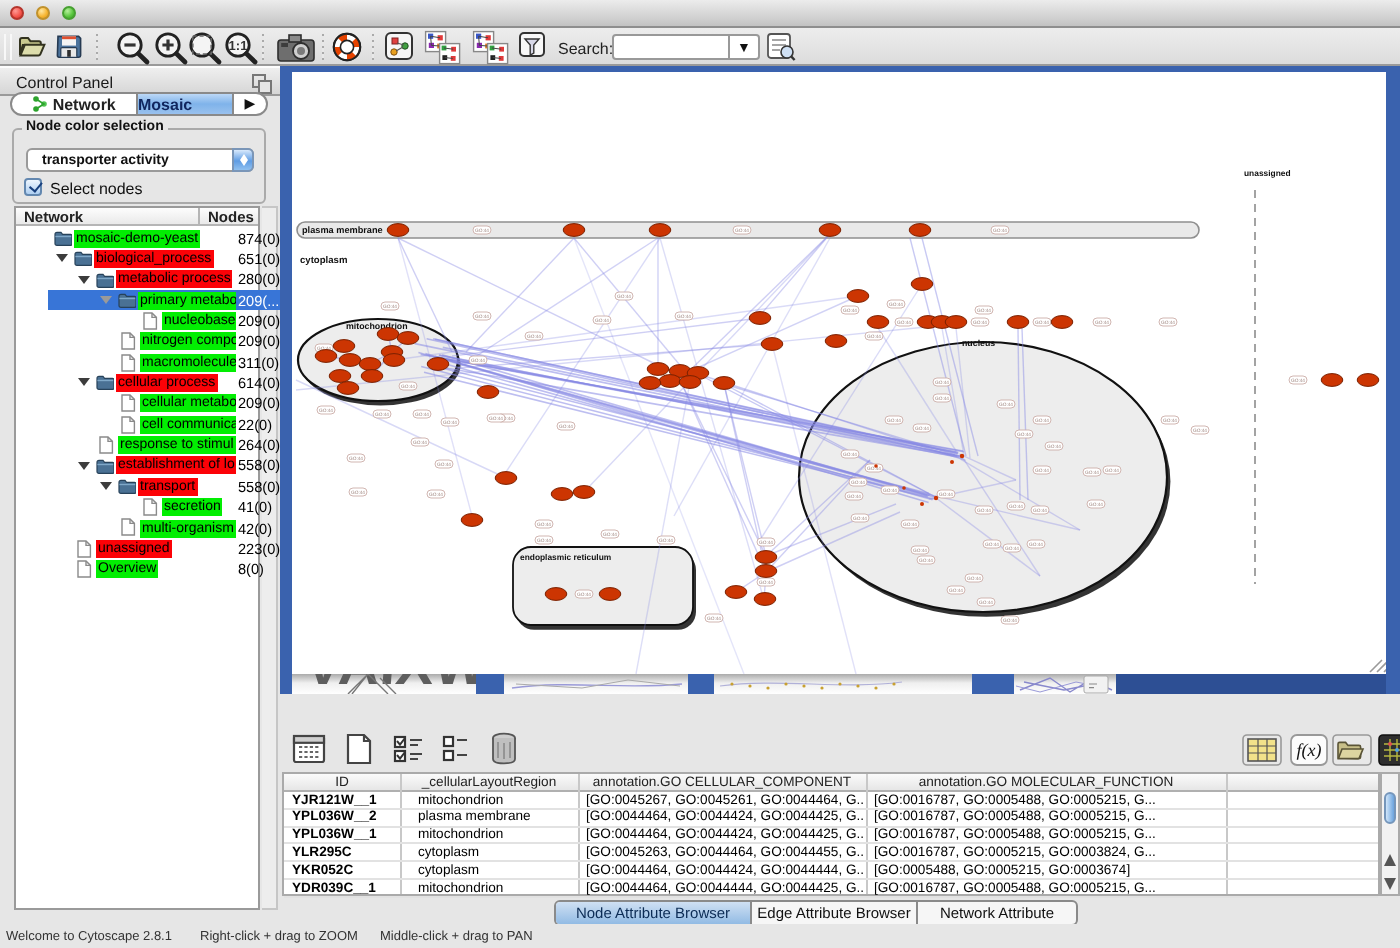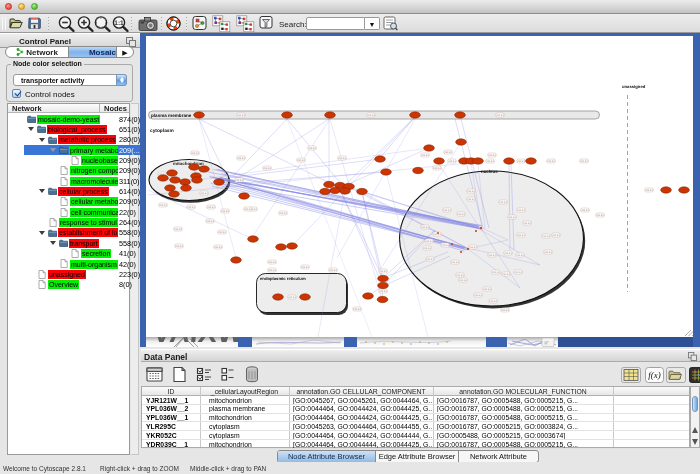--- a/index.html
+++ b/index.html
@@ -17,26 +17,26 @@
 #toolbar svg{position:absolute;top:1px}
 .tsep{position:absolute;top:3px;height:13px;width:1px;background:repeating-linear-gradient(#aaa 0 1px,#e8e8e8 1px 3px)}
 .grip{position:absolute;top:3px;height:13px;width:1px;background:#bdbdbd;border-right:1px solid #f8f8f8}
 #searchlbl{position:absolute;left:279px;top:5.5px;font-size:8px;color:#222}
 #searchbox{position:absolute;left:306px;top:3px;width:59px;height:13px;background:#fff;border:1px solid #999;border-radius:2px 0 0 2px}
 #searcharrow{position:absolute;left:365px;top:3px;width:15px;height:13px;background:#fff;border:1px solid #999;border-left:none;border-radius:0 2px 2px 0;font-size:7px;color:#111;text-align:center;line-height:13px}
 
 #ctrl{position:absolute;left:0;top:33px;width:140px;height:429px;background:#e6e6e6}
 #ctrlhdr{position:absolute;left:0;top:0;width:140px;height:15px;
  background:linear-gradient(#efefef,#d6d6d6);border-bottom:1px solid #9a9a9a;border-top:1px solid #fdfdfd}
-#ctrlhdr span{position:absolute;left:19px;top:3px;font-size:8px;font-weight:bold;color:#1a1a1a}
+#ctrlhdr span{position:absolute;left:8px;top:3px;font-size:8px;font-weight:normal;color:#1a1a1a}
 #tabs{position:absolute;left:5px;top:13px;width:129px;height:12px;background:#fff;
  border:1px solid #8a8a8a;border-radius:6px;overflow:hidden;display:flex}
 #tabs .tab1{width:62px;height:100%;font-size:8px;font-weight:bold;color:#222;text-align:center;line-height:11px}
 #tabs .tab2{width:49px;height:100%;background:linear-gradient(#bcd8f7,#7fb3ea 50%,#99c1ee);border-left:1px solid #8a8a8a;border-right:1px solid #8a8a8a;
- font-size:8px;font-weight:bold;color:#10265e;text-align:right;line-height:11px}
+ font-size:8px;font-weight:bold;color:#10265e;text-align:left;line-height:11px}
 #tabs .tab3{flex:1;font-size:7px;color:#111;text-align:center;line-height:12px}
 #groupbox{position:absolute;left:6px;top:31px;width:127px;height:38px;border:1px solid #aaa;border-radius:3px}
 #groupbox .glabel{position:absolute;left:4px;top:-5px;background:#e6e6e6;padding:0 2px;font-size:7px;font-weight:bold;color:#111}
 #combo{position:absolute;left:6px;top:9px;width:114px;height:12px;background:#fff;border:1px solid #9a9a9a;border-radius:3px}
 #combo   .ctext{position:absolute;left:7px;top:2px;font-size:7px;font-weight:bold;color:#111}
 #combo .stepper{position:absolute;right:-1px;top:-1px;width:11px;height:12px;background:linear-gradient(#d8e9fc,#5e9ce4 55%,#8fc0f0);border:1px solid #7a96b8;border-radius:0 3px 3px 0}
 #combo .stepper:before{content:"";position:absolute;left:2.5px;top:2px;border-left:2.5px solid transparent;border-right:2.5px solid transparent;border-bottom:3px solid #fff}
 #combo .stepper:after{content:"";position:absolute;left:2.5px;bottom:2px;border-left:2.5px solid transparent;border-right:2.5px solid transparent;border-top:3px solid #fff}
 #selnodes{position:absolute;left:12px;top:56px;width:120px;height:10px}
 #selnodes .cb{position:absolute;left:0;top:0;width:9px;height:9px;background:linear-gradient(#eef6fe,#aecff2);border:1px solid #6388b0;border-radius:2px}
@@ -229,21 +229,21 @@
   </div>
   <div id="groupbox">
     <div class="glabel">Node color selection</div>
     <div id="combo">
       <div class="ctext">transporter activity</div>
       <div class="stepper"></div>
     </div>
   </div>
   <div id="selnodes">
       <div class="cb"></div>
-      <span>Control nodes</span>
+      <span>Select nodes</span>
     </div>
   <div id="treescroll"></div>
   <div id="treewrap">
     <div id="treehdr">
         <div class="h1">Network</div>
         <div class="h2">Nodes</div>
       </div>
     <div id="tree">
     <div class="trow">
           <svg style="position:absolute;left:3px;top:1px" width="9" height="8" viewBox="0 0 9 8">
@@ -868,27 +868,20 @@
         <rect x="340" y="0" width="21" height="10" fill="#3a62ae"></rect>
         <path d="M364 8 L379 2 L389 9 L399 3 L410 8 M366 4 L386 8 L406 4" stroke="#8888cc" stroke-width="0.7" fill="none"></path>
         <path d="M362 6 L374 9 L392 4 L408 7" stroke="#9a9ad8" stroke-width="0.5" fill="none"></path>
         <rect x="396" y="1" width="12" height="8.5" rx="1" fill="#f2f2f2" stroke="#aaa" stroke-width="0.5"></rect>
         <path d="M398.5 5 h4 M398.5 6.8 h2.5" stroke="#888" stroke-width="0.6"></path>
         <rect x="412" y="0" width="135" height="10" fill="#2d4f94"></rect>
       </svg>
     </div>
 </div>
 <div id="datapanel">
-  <div id="dphdr">
-      <span>Data Panel</span>
-    <svg style="position:absolute;right:3px;top:2px" width="9" height="9" viewBox="0 0 10 10">
-        <rect x="0.5" y="0.5" width="6" height="6" fill="none" stroke="#777" stroke-width="1"></rect>
-        <rect x="3.5" y="3.5" width="6" height="6" fill="#e6e6e6" stroke="#777" stroke-width="1"></rect>
-      </svg>
-  </div>
   <div id="dptools">
       <svg style="position:absolute;left:5px;top:3px" width="17" height="17" viewBox="0 0 17 17">
 <rect x="1" y="2" width="15" height="13" rx="1" fill="#fff" stroke="#444" stroke-width="1.1"></rect>
 <rect x="1" y="2" width="15" height="3.4" fill="#d0d0d0" stroke="#444" stroke-width="1.1"></rect>
 <path d="M3.5 7.5h10M3.5 10h10M3.5 12.5h10" stroke="#666" stroke-width="1" stroke-dasharray="1.6 1.1"></path>
       </svg>
 <svg style="position:absolute;left:30px;top:3px" width="17" height="17" viewBox="0 0 17 17">
 <path d="M3 1.5 h8 l3 3 v11 h-11z" fill="#fff" stroke="#444" stroke-width="1.1"></path>
 <path d="M11 1.5 v3 h3" fill="none" stroke="#444" stroke-width="1.1"></path>
       </svg>

